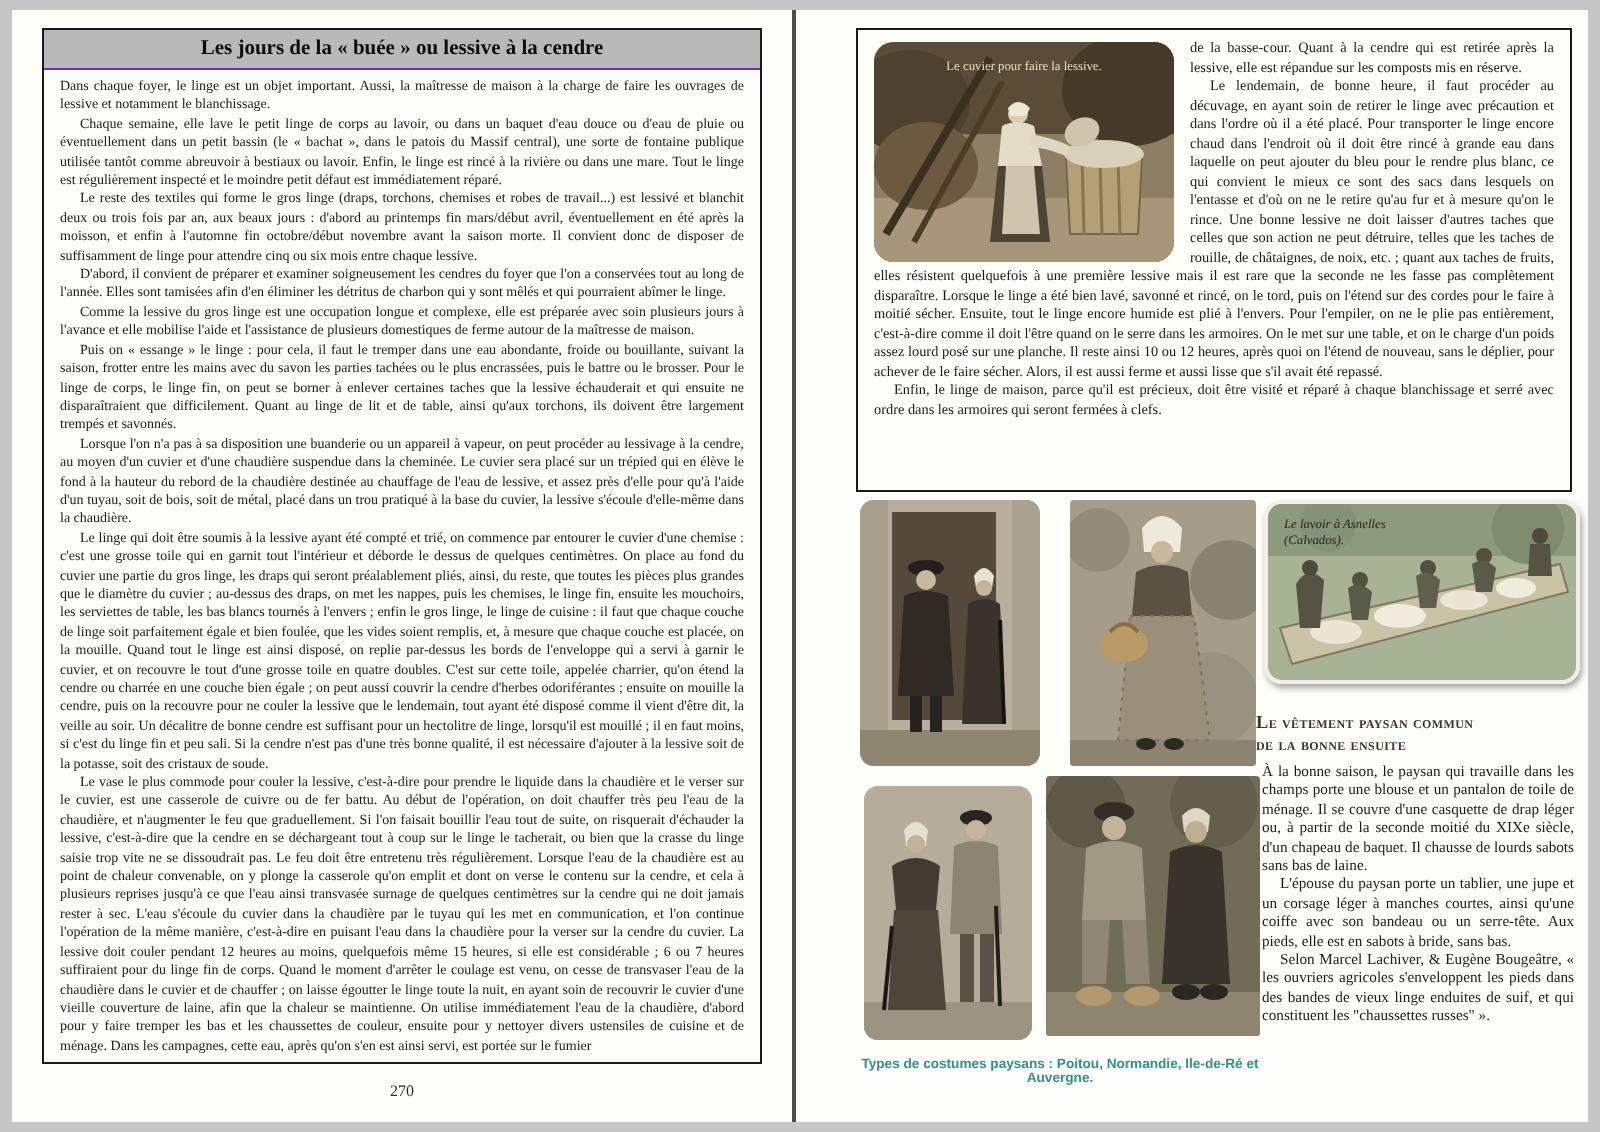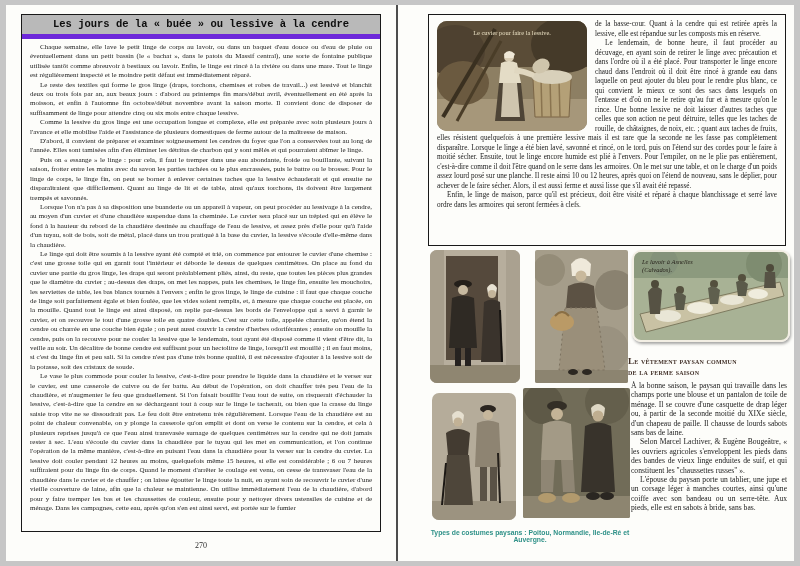--- a/index.html
+++ b/index.html
@@ -4,22 +4,22 @@
 <style>
   html,body{margin:0;padding:0;}
   .canvas{position:relative;width:800px;height:566px;background:#c6c6c6;overflow:hidden;
           font-family:"Liberation Serif", serif;color:#1a1a1a;}
   .paper{position:absolute;left:6px;top:5px;width:788px;height:556px;background:#fdfdfa;}
   .spine{position:absolute;left:396px;top:5px;width:2px;height:556px;background:#4d4d4d;}
 
   
   .page-box{position:absolute;border:1px solid #191919;background:#fdfdfa;box-sizing:border-box;}
   .left-box{left:21px;top:14px;width:360px;height:518px;}
-  .title-bar{height:19px;line-height:19px;background:#b9b9b9;border-bottom:5px solid #6d28d9;
-             text-align:center;font-family:Liberation Mono, monospace;font-weight:bold;
+  .title-bar{height:19px;line-height:19px;background:#b9b9b9;border-bottom:1px solid #6d28d9;
+             text-align:center;font-family:Liberation Serif, serif;font-weight:bold;
              font-size:10.5px;color:#0d0d0d;}
   .body-text{padding:4px 8px 0 8px;font-size:7px;line-height:9.4px;text-align:justify;
              overflow:hidden;height:488px;}
   .body-text p{margin:0;text-indent:10px;}
   .body-text p.noindent{text-indent:0;}
   .pageno{position:absolute;width:360px;text-align:center;font-size:8px;color:#2c2c2c;}
   .pageno-left{left:21px;top:541px;}
   .pageno-right{left:428px;top:546px;width:358px;}
 
   
@@ -57,24 +57,25 @@
 </head>
 <body>
 
 <div class="canvas">
   <div class="paper"></div>
   <div class="spine"></div>
 
   <div class="page-box left-box">
     <div class="title-bar">Les jours de la « buée » ou lessive à la cendre</div>
     <div class="body-text">
+      <p class="noindent">Dans chaque foyer, le linge est un objet important. Aussi, la maîtresse de maison à la charge de faire les ouvrages de lessive et notamment le blanchissage.</p>
       <p>Chaque semaine, elle lave le petit linge de corps au lavoir, ou dans un baquet d'eau douce ou d'eau de pluie ou éventuellement dans un petit bassin (le « bachat », dans le patois du Massif central), une sorte de fontaine publique utilisée tantôt comme abreuvoir à bestiaux ou lavoir. Enfin, le linge est rincé à la rivière ou dans une mare. Tout le linge est régulièrement inspecté et le moindre petit défaut est immédiatement réparé.</p>
       <p>Le reste des textiles qui forme le gros linge (draps, torchons, chemises et robes de travail...) est lessivé et blanchit deux ou trois fois par an, aux beaux jours : d'abord au printemps fin mars/début avril, éventuellement en été après la moisson, et enfin à l'automne fin octobre/début novembre avant la saison morte. Il convient donc de disposer de suffisamment de linge pour attendre cinq ou six mois entre chaque lessive.</p>
+      <p>D'abord, il convient de préparer et examiner soigneusement les cendres du foyer que l'on a conservées tout au long de l'année. Elles sont tamisées afin d'en éliminer les détritus de charbon qui y sont mêlés et qui pourraient abîmer le linge.</p>
       <p>Comme la lessive du gros linge est une occupation longue et complexe, elle est préparée avec soin plusieurs jours à l'avance et elle mobilise l'aide et l'assistance de plusieurs domestiques de ferme autour de la maîtresse de maison.</p>
-      <p>D'abord, il convient de préparer et examiner soigneusement les cendres du foyer que l'on a conservées tout au long de l'année. Elles sont tamisées afin d'en éliminer les détritus de charbon qui y sont mêlés et qui pourraient abîmer le linge.</p>
       <p>Puis on « essange » le linge : pour cela, il faut le tremper dans une eau abondante, froide ou bouillante, suivant la saison, frotter entre les mains avec du savon les parties tachées ou le plus encrassées, puis le battre ou le brosser. Pour le linge de corps, le linge fin, on peut se borner à enlever certaines taches que la lessive échauderait et qui ensuite ne disparaîtraient que difficilement. Quant au linge de lit et de table, ainsi qu'aux torchons, ils doivent être largement trempés et savonnés.</p>
       <p>Lorsque l'on n'a pas à sa disposition une buanderie ou un appareil à vapeur, on peut procéder au lessivage à la cendre, au moyen d'un cuvier et d'une chaudière suspendue dans la cheminée. Le cuvier sera placé sur un trépied qui en élève le fond à la hauteur du rebord de la chaudière destinée au chauffage de l'eau de lessive, et assez près d'elle pour qu'à l'aide d'un tuyau, soit de bois, soit de métal, placé dans un trou pratiqué à la base du cuvier, la lessive s'écoule d'elle-même dans la chaudière.</p>
       <p>Le linge qui doit être soumis à la lessive ayant été compté et trié, on commence par entourer le cuvier d'une chemise : c'est une grosse toile qui en garnit tout l'intérieur et déborde le dessus de quelques centimètres. On place au fond du cuvier une partie du gros linge, les draps qui seront préalablement pliés, ainsi, du reste, que toutes les pièces plus grandes que le diamètre du cuvier ; au-dessus des draps, on met les nappes, puis les chemises, le linge fin, ensuite les mouchoirs, les serviettes de table, les bas blancs tournés à l'envers ; enfin le gros linge, le linge de cuisine : il faut que chaque couche de linge soit parfaitement égale et bien foulée, que les vides soient remplis, et, à mesure que chaque couche est placée, on la mouille. Quand tout le linge est ainsi disposé, on replie par-dessus les bords de l'enveloppe qui a servi à garnir le cuvier, et on recouvre le tout d'une grosse toile en quatre doubles. C'est sur cette toile, appelée charrier, qu'on étend la cendre ou charrée en une couche bien égale ; on peut aussi couvrir la cendre d'herbes odoriférantes ; ensuite on mouille la cendre, puis on la recouvre pour ne couler la lessive que le lendemain, tout ayant été disposé comme il vient d'être dit, la veille au soir. Un décalitre de bonne cendre est suffisant pour un hectolitre de linge, lorsqu'il est mouillé ; il en faut moins, si c'est du linge fin et peu sali. Si la cendre n'est pas d'une très bonne qualité, il est nécessaire d'ajouter à la lessive soit de la potasse, soit des cristaux de soude.</p>
       <p>Le vase le plus commode pour couler la lessive, c'est-à-dire pour prendre le liquide dans la chaudière et le verser sur le cuvier, est une casserole de cuivre ou de fer battu. Au début de l'opération, on doit chauffer très peu l'eau de la chaudière, et n'augmenter le feu que graduellement. Si l'on faisait bouillir l'eau tout de suite, on risquerait d'échauder la lessive, c'est-à-dire que la cendre en se déchargeant tout à coup sur le linge le tacherait, ou bien que la crasse du linge saisie trop vite ne se dissoudrait pas. Le feu doit être entretenu très régulièrement. Lorsque l'eau de la chaudière est au point de chaleur convenable, on y plonge la casserole qu'on emplit et dont on verse le contenu sur la cendre, et cela à plusieurs reprises jusqu'à ce que l'eau ainsi transvasée surnage de quelques centimètres sur la cendre qui ne doit jamais rester à sec. L'eau s'écoule du cuvier dans la chaudière par le tuyau qui les met en communication, et l'on continue l'opération de la même manière, c'est-à-dire en puisant l'eau dans la chaudière pour la verser sur la cendre du cuvier. La lessive doit couler pendant 12 heures au moins, quelquefois même 15 heures, si elle est considérable ; 6 ou 7 heures suffiraient pour du linge fin de corps. Quand le moment d'arrêter le coulage est venu, on cesse de transvaser l'eau de la chaudière dans le cuvier et de chauffer ; on laisse égoutter le linge toute la nuit, en ayant soin de recouvrir le cuvier d'une vieille couverture de laine, afin que la chaleur se maintienne. On utilise immédiatement l'eau de la chaudière, d'abord pour y faire tremper les bas et les chaussettes de couleur, ensuite pour y nettoyer divers ustensiles de cuisine et de ménage. Dans les campagnes, cette eau, après qu'on s'en est ainsi servi, est portée sur le fumier</p>
     </div>
   </div>
   <div class="pageno pageno-left">270</div>
 
   <div class="page-box right-box">
     <div class="right-text">
@@ -100,21 +101,21 @@
           <path d="M67 33 Q72 27 78 33 L76 37 L68 37 Z" fill="#eee7d6"></path>
           <path d="M64 42 Q72 38 80 42 L84 62 L62 62 Z" fill="#e4dcc6"></path>
           <path d="M78 46 Q90 48 98 52 L96 57 Q86 53 77 52 Z" fill="#e0d7c0"></path>
           <path d="M62 62 L84 62 L88 100 L58 100 Z" fill="#4e4436"></path>
           <path d="M66 62 L80 62 L83 96 L64 96 Z" fill="#cfc5ae"></path>
           <text x="75" y="14" text-anchor="middle" font-size="6.4" fill="#e9dfc2">Le cuvier pour faire la lessive.</text>
         </svg>
       </div>
       <p class="noindent">de la basse-cour. Quant à la cendre qui est retirée après la lessive, elle est répandue sur les composts mis en réserve.</p>
       <p>Le lendemain, de bonne heure, il faut procéder au décuvage, en ayant soin de retirer le linge avec précaution et dans l'ordre où il a été placé. Pour transporter le linge encore chaud dans l'endroit où il doit être rincé à grande eau dans laquelle on peut ajouter du bleu pour le rendre plus blanc, ce qui convient le mieux ce sont des sacs dans lesquels on l'entasse et d'où on ne le retire qu'au fur et à mesure qu'on le rince. Une bonne lessive ne doit laisser d'autres taches que celles que son action ne peut détruire, telles que les taches de rouille, de châtaignes, de noix, etc. ; quant aux taches de fruits, elles résistent quelquefois à une première lessive mais il est rare que la seconde ne les fasse pas complètement disparaître. Lorsque le linge a été bien lavé, savonné et rincé, on le tord, puis on l'étend sur des cordes pour le faire à moitié sécher. Ensuite, tout le linge encore humide est plié à l'envers. Pour l'empiler, on ne le plie pas entièrement, c'est-à-dire comme il doit l'être quand on le serre dans les armoires. On le met sur une table, et on le charge d'un poids assez lourd posé sur une planche. Il reste ainsi 10 ou 12 heures, après quoi on l'étend de nouveau, sans le déplier, pour achever de le faire sécher. Alors, il est aussi ferme et aussi lisse que s'il avait été repassé.</p>
-      <p>Enfin, le linge de maison, parce qu'il est précieux, doit être visité et réparé à chaque blanchissage et serré lave ordre dans les armoires qui seront fermées à clefs.</p>
+      <p>Enfin, le linge de maison, parce qu'il est précieux, doit être visité et réparé à chaque blanchissage et serré avec ordre dans les armoires qui seront fermées à clefs.</p>
     </div>
   </div>
 
   <div class="abs photo ph-a">
     <svg width="90" height="133" viewBox="0 0 90 133">
       <rect width="90" height="133" fill="#b7ae9d"></rect>
       <rect x="0" y="0" width="14" height="133" fill="#a89f8d"></rect>
       <rect x="76" y="0" width="14" height="133" fill="#aaa190"></rect>
       <rect x="16" y="6" width="52" height="104" fill="#55493c"></rect>
       <rect x="0" y="115" width="90" height="18" fill="#8f8671"></rect>
@@ -218,22 +219,22 @@
         <path d="M131 20 L141 20 L142 36 L130 36 Z" fill="#565244"></path>
       <path d="M14 40 Q20 30 28 38 L26 62 L16 62 Z" fill="#565244"></path>
         <circle cx="21" cy="32" r="4" fill="#4e4a3a"></circle>
       <text x="8" y="12" font-size="6.4" fill="#28241c" font-style="italic">Le lavoir à Asnelles</text>
       <text x="8" y="20" font-size="6.4" fill="#28241c" font-style="italic">(Calvados).</text>
     </svg>
   </div>
 
   <div class="vet-heading">
     <div>Le vêtement paysan commun</div>
-    <div>de la ferme saison</div>
+    <div>de la bonne ensuite</div>
   </div>
   <div class="vet-text">
-    <p class="noindent">À la bonne saison, le paysan qui travaille dans les champs porte une blouse et un pantalon de toile de ménage. Il se couvre d'une casquette de drap léger ou, à partir de la seconde moitié du XIXe siècle, d'un chapeau de paille. Il chausse de lourds sabots sans bas de laine.</p>
+    <p class="noindent">À la bonne saison, le paysan qui travaille dans les champs porte une blouse et un pantalon de toile de ménage. Il se couvre d'une casquette de drap léger ou, à partir de la seconde moitié du XIXe siècle, d'un chapeau de baquet. Il chausse de lourds sabots sans bas de laine.</p>
+    <p>L'épouse du paysan porte un tablier, une jupe et un corsage léger à manches courtes, ainsi qu'une coiffe avec son bandeau ou un serre-tête. Aux pieds, elle est en sabots à bride, sans bas.</p>
     <p>Selon Marcel Lachiver, &amp; Eugène Bougeâtre, « les ouvriers agricoles s'enveloppent les pieds dans des bandes de vieux linge enduites de suif, et qui constituent les "chaussettes russes" ».</p>
-    <p>L'épouse du paysan porte un tablier, une jupe et un corsage léger à manches courtes, ainsi qu'une coiffe avec son bandeau ou un serre-tête. Aux pieds, elle est en sabots à bride, sans bas.</p>
   </div>
 
   <div class="costume-caption">Types de costumes paysans : Poitou, Normandie, Ile-de-Ré et Auvergne.</div>
 </div>
 
 </body></html>

